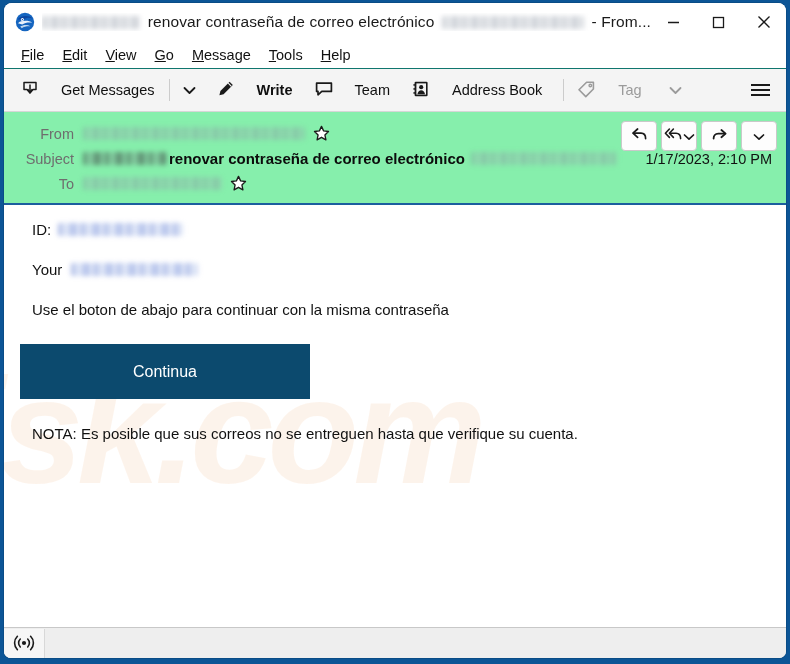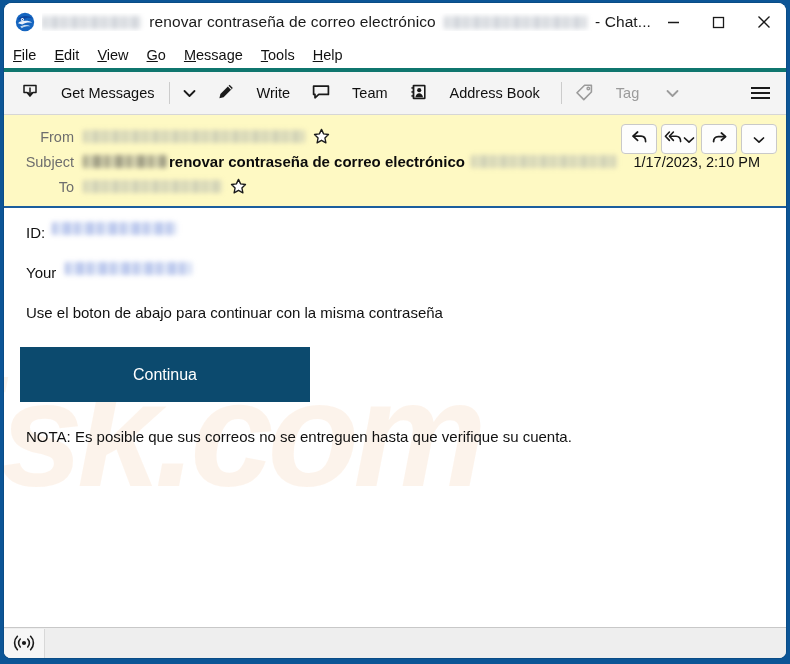--- a/index.html
+++ b/index.html
@@ -107,22 +107,22 @@
   }
   .wc svg { display: block; }
 
   
   .menubar {
     height: 27px;
     min-height: 27px;
     background: #ffffff;
     display: flex;
     align-items: center;
-    padding-left: 0;
-    border-bottom: 4px solid #0f766e;
+    padding-left: 8px;
+    border-bottom: 1px solid #0f766e;
   }
   .menuitem {
     font-size: 14.5px;
     color: #111111;
     padding: 2px 9px;
     white-space: nowrap;
   }
   .menuitem u { text-decoration: underline; }
 
   
@@ -168,22 +168,22 @@
   }
   .hamburger i {
     display: block;
     width: 19px;
     height: 2px;
     background: #1a1a1a;
   }
 
   
   .msgheader {
-    background: #fef9c3;
-    padding: 9px 16px 7px 0;
+    background: #86efac;
+    padding: 9px 4px 7px 0;
     position: relative;
     border-bottom: 2px solid #1b5e9e;
   }
   .hdrow {
     display: flex;
     align-items: center;
     min-height: 25px;
     padding: 0 10px 0 0;
   }
   .hdlabel {
@@ -259,22 +259,23 @@
     padding: 14px 16px 0 16px;
   }
   .bodytext {
     font-size: 15px;
     color: #111111;
     line-height: 1.45;
     position: relative;
     z-index: 2;
   }
   .bodyline {
-    margin: 0 0 18px 6px;
-    display: flex;
+    margin: 0 0 18px 12px;
+    display: flex;
+    align-items: center;
     flex-wrap: nowrap;
     white-space: nowrap;
   }
   .cta {
     display: block;
     width: 290px;
     height: 55px;
     background: #0c4a6e;
     color: #ffffff;
     font-size: 16px;
@@ -345,21 +346,21 @@
         <path d="M5.2 14.6 C8.0 12.6 12.6 12.4 15.4 14.2 C12.4 14.0 8.8 14.4 6.8 16.2 Z" fill="#bcd6ef"></path>
         <circle cx="7.4" cy="7.6" r="1.5" fill="#ffffff"></circle>
         <circle cx="7.4" cy="7.6" r="0.7" fill="#0d47a1"></circle>
       </svg>
     </span>
 
     <div class="tb-title">
       <span class="redact" style="width:104px;height:13px;margin-right:8px;"></span>
       <span>renovar contraseña de correo electrónico</span>
       <span class="redact" style="width:150px;height:13px;margin:0 8px;"></span>
-      <span>- Chat...</span>
+      <span>- From...</span>
     </div>
 
     <div class="wincontrols">
       <div class="wc">
         <svg width="13" height="13" viewBox="0 0 13 13">
           <line x1="1" y1="6.5" x2="12" y2="6.5" stroke="#1a1a1a" stroke-width="1.3"></line>
         </svg>
       </div>
       <div class="wc">
         <svg width="13" height="13" viewBox="0 0 13 13">
@@ -401,21 +402,21 @@
     <div class="tbsep"></div>
 
     <div class="tb-chevron">
       <span>
         <svg width="13" height="9" viewBox="0 0 13 9">
           <path d="M1.5 2 L6.5 7 L11.5 2" fill="none" stroke="#1a1a1a" stroke-width="1.8" stroke-linecap="round" stroke-linejoin="round"></path>
         </svg>
       </span>
     </div>
 
-    <div class="tbtn" style="margin-left:8px;">
+    <div class="tbtn" style="margin-left:8px;font-weight:bold;">
       <span>
         <svg width="18" height="18" viewBox="0 0 18 18">
           <path d="M12.6 1.8 l3.2 3.2 -9.2 9.2 -4.2 1 1 -4.2 z" fill="#1a1a1a"></path>
           <line x1="11.2" y1="3.2" x2="14.4" y2="6.4" stroke="#f4f4f4" stroke-width="1.1"></line>
         </svg>
       </span>
       <span>Write</span>
     </div>
 
     <div class="tbtn" style="margin-left:8px;">

